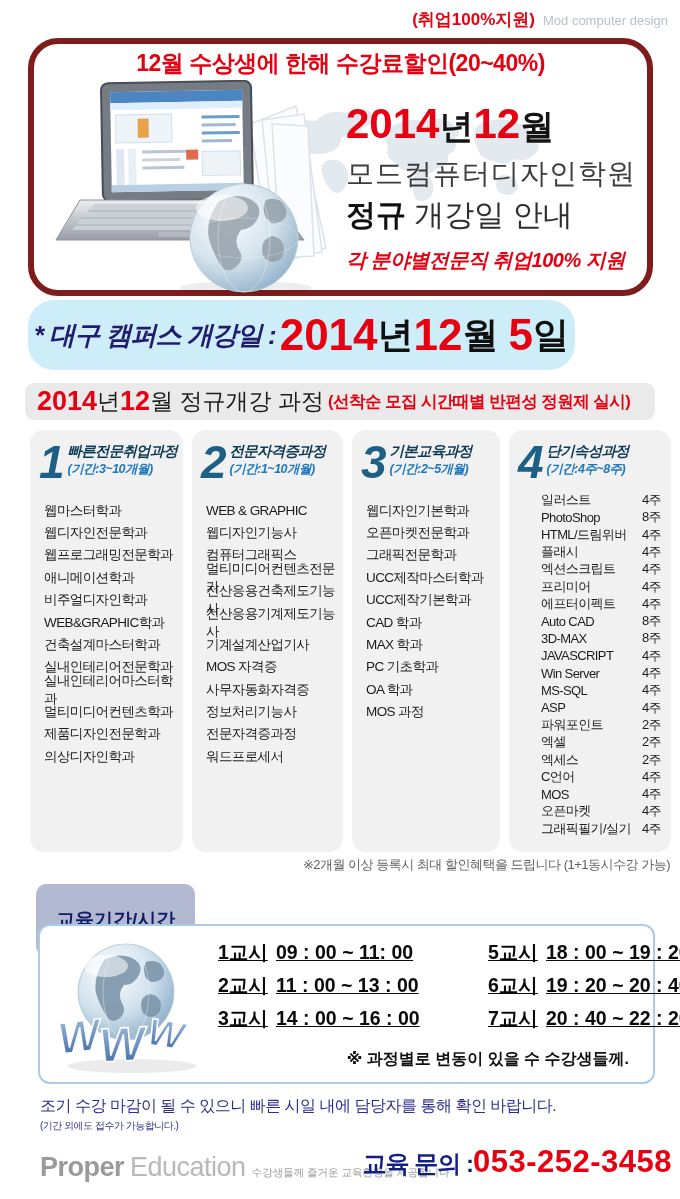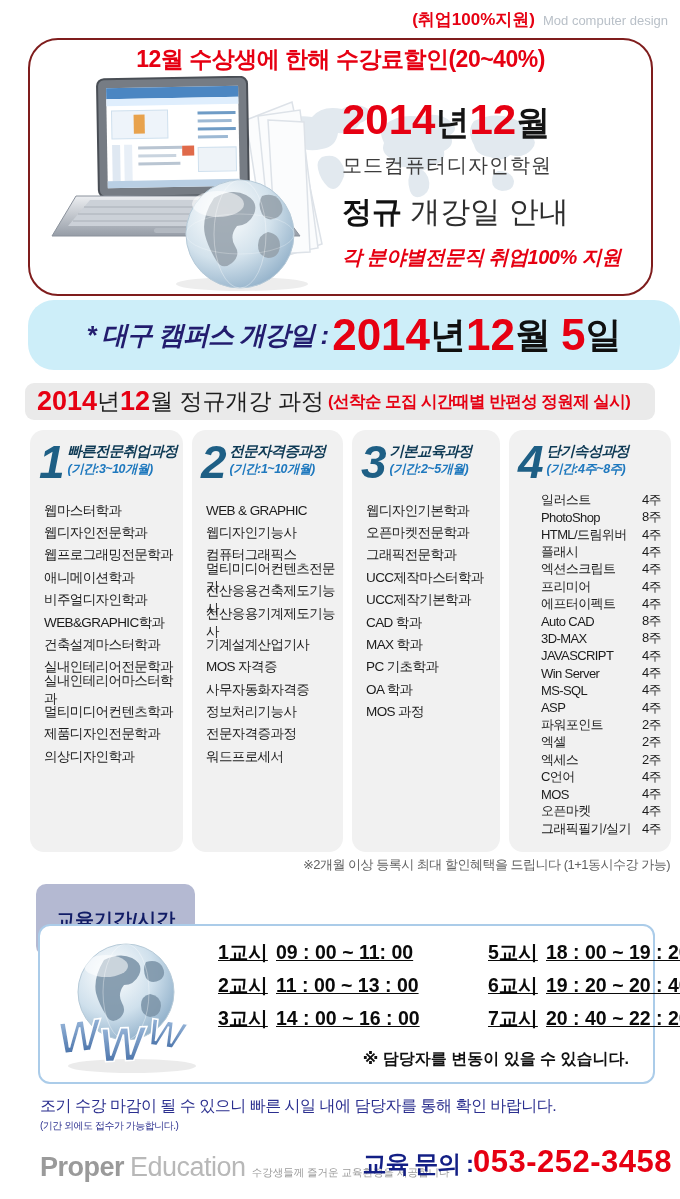--- a/index.html
+++ b/index.html
@@ -6,35 +6,35 @@
   .page{position:relative;width:680px;height:1199px;background:#fff;overflow:hidden;
         font-family:"Liberation Sans","DejaVu Sans",sans-serif;}
 
   
   .topbar{position:absolute;top:8px;right:12px;display:flex;align-items:baseline;gap:8px;}
   .badge{color:#e60012;font-weight:800;font-size:17px;}
   .brand{color:#b9c0c8;font-size:13px;}
 
   
   .hero-box{position:absolute;left:28px;top:38px;width:625px;height:258px;box-sizing:border-box;
-            border:2px solid #7f1d1d;border-radius:30px;background:#fff;}
+            border:6px solid #7f1d1d;border-radius:30px;background:#fff;}
   .discount{position:absolute;top:4px;left:0;right:0;text-align:center;
             color:#e60012;font-weight:800;font-size:23px;letter-spacing:-0.5px;}
   .hero-map{position:absolute;left:222px;top:55px;z-index:0;}
   .laptop{position:absolute;left:16px;top:36px;z-index:1;}
   .hero-right{position:absolute;left:312px;top:56px;z-index:2;line-height:1.15;}
   .ym .num{color:#e60012;font-weight:800;font-size:42px;}
   .ym .unit{color:#141414;font-weight:600;font-size:34px;}
-  .academy{margin-top:10px;font-size:20px;color:#3c3c3c;letter-spacing:1px;font-weight:400;}
-  .hero-title{font-size:30px;color:#2e2e2e;margin-top:18px;}
+  .academy{margin-top:10px;font-size:28px;color:#3c3c3c;letter-spacing:1px;font-weight:400;}
+  .hero-title{font-size:30px;color:#2e2e2e;margin-top:8px;}
   .hero-title .strong{font-weight:800;color:#111;}
   .support{margin-top:16px;color:#e60012;font-weight:800;font-style:italic;font-size:20px;letter-spacing:-0.5px;}
 
   
-  .campus{position:absolute;left:28px;top:300px;width:652px;height:70px;background:#cdeef9;
+  .campus{position:absolute;left:28px;top:300px;width:547px;height:70px;background:#cdeef9;
           border-radius:26px;display:flex;align-items:center;justify-content:center;}
   .campus-label{color:#221c6e;font-weight:800;font-style:italic;font-size:26px;margin-right:4px;letter-spacing:-1px;}
   .campus .num{color:#e60012;font-weight:800;font-size:44px;line-height:1;}
   .campus .unit{color:#101010;font-weight:700;font-size:36px;line-height:1;}
   .campus .day{margin-left:10px;}
 
   
   .section-bar{position:absolute;left:25px;top:383px;width:630px;height:37px;background:#eaeaea;
                border-radius:9px;display:flex;align-items:center;padding-left:12px;box-sizing:border-box;white-space:nowrap;}
   .section-bar .num{color:#e60012;font-weight:800;font-size:27px;}
@@ -467,21 +467,21 @@
           <span>6교시</span>
           <span>19 : 20 ~ 20 : 40</span>
         </div>
         <div class="sched-row">
           <span>3교시</span>
           <span>14 : 00 ~ 16 : 00</span>
           <span>7교시</span>
           <span>20 : 40 ~ 22 : 20</span>
         </div>
       </div>
-    <div class="sched-note">※ 담당자를 변동이 있을 수 있습니다.</div>
+    <div class="sched-note">※ 과정별로 변동이 있을 수 수강생들께.</div>
   </div>
 
   <div class="notice1">조기 수강 마감이 될 수 있으니 빠른 시일 내에 담당자를 통해 확인 바랍니다.</div>
   <div class="notice2">(기간 외에도 접수가 가능합니다.)</div>
   <div class="brand-row">
     <span class="brand-strong">Proper</span>
     <span class="brand-light">Education</span>
     <span class="tagline">수강생들께 즐거운 교육환경을 제공합니다</span>
   </div>
   <div class="contact">

